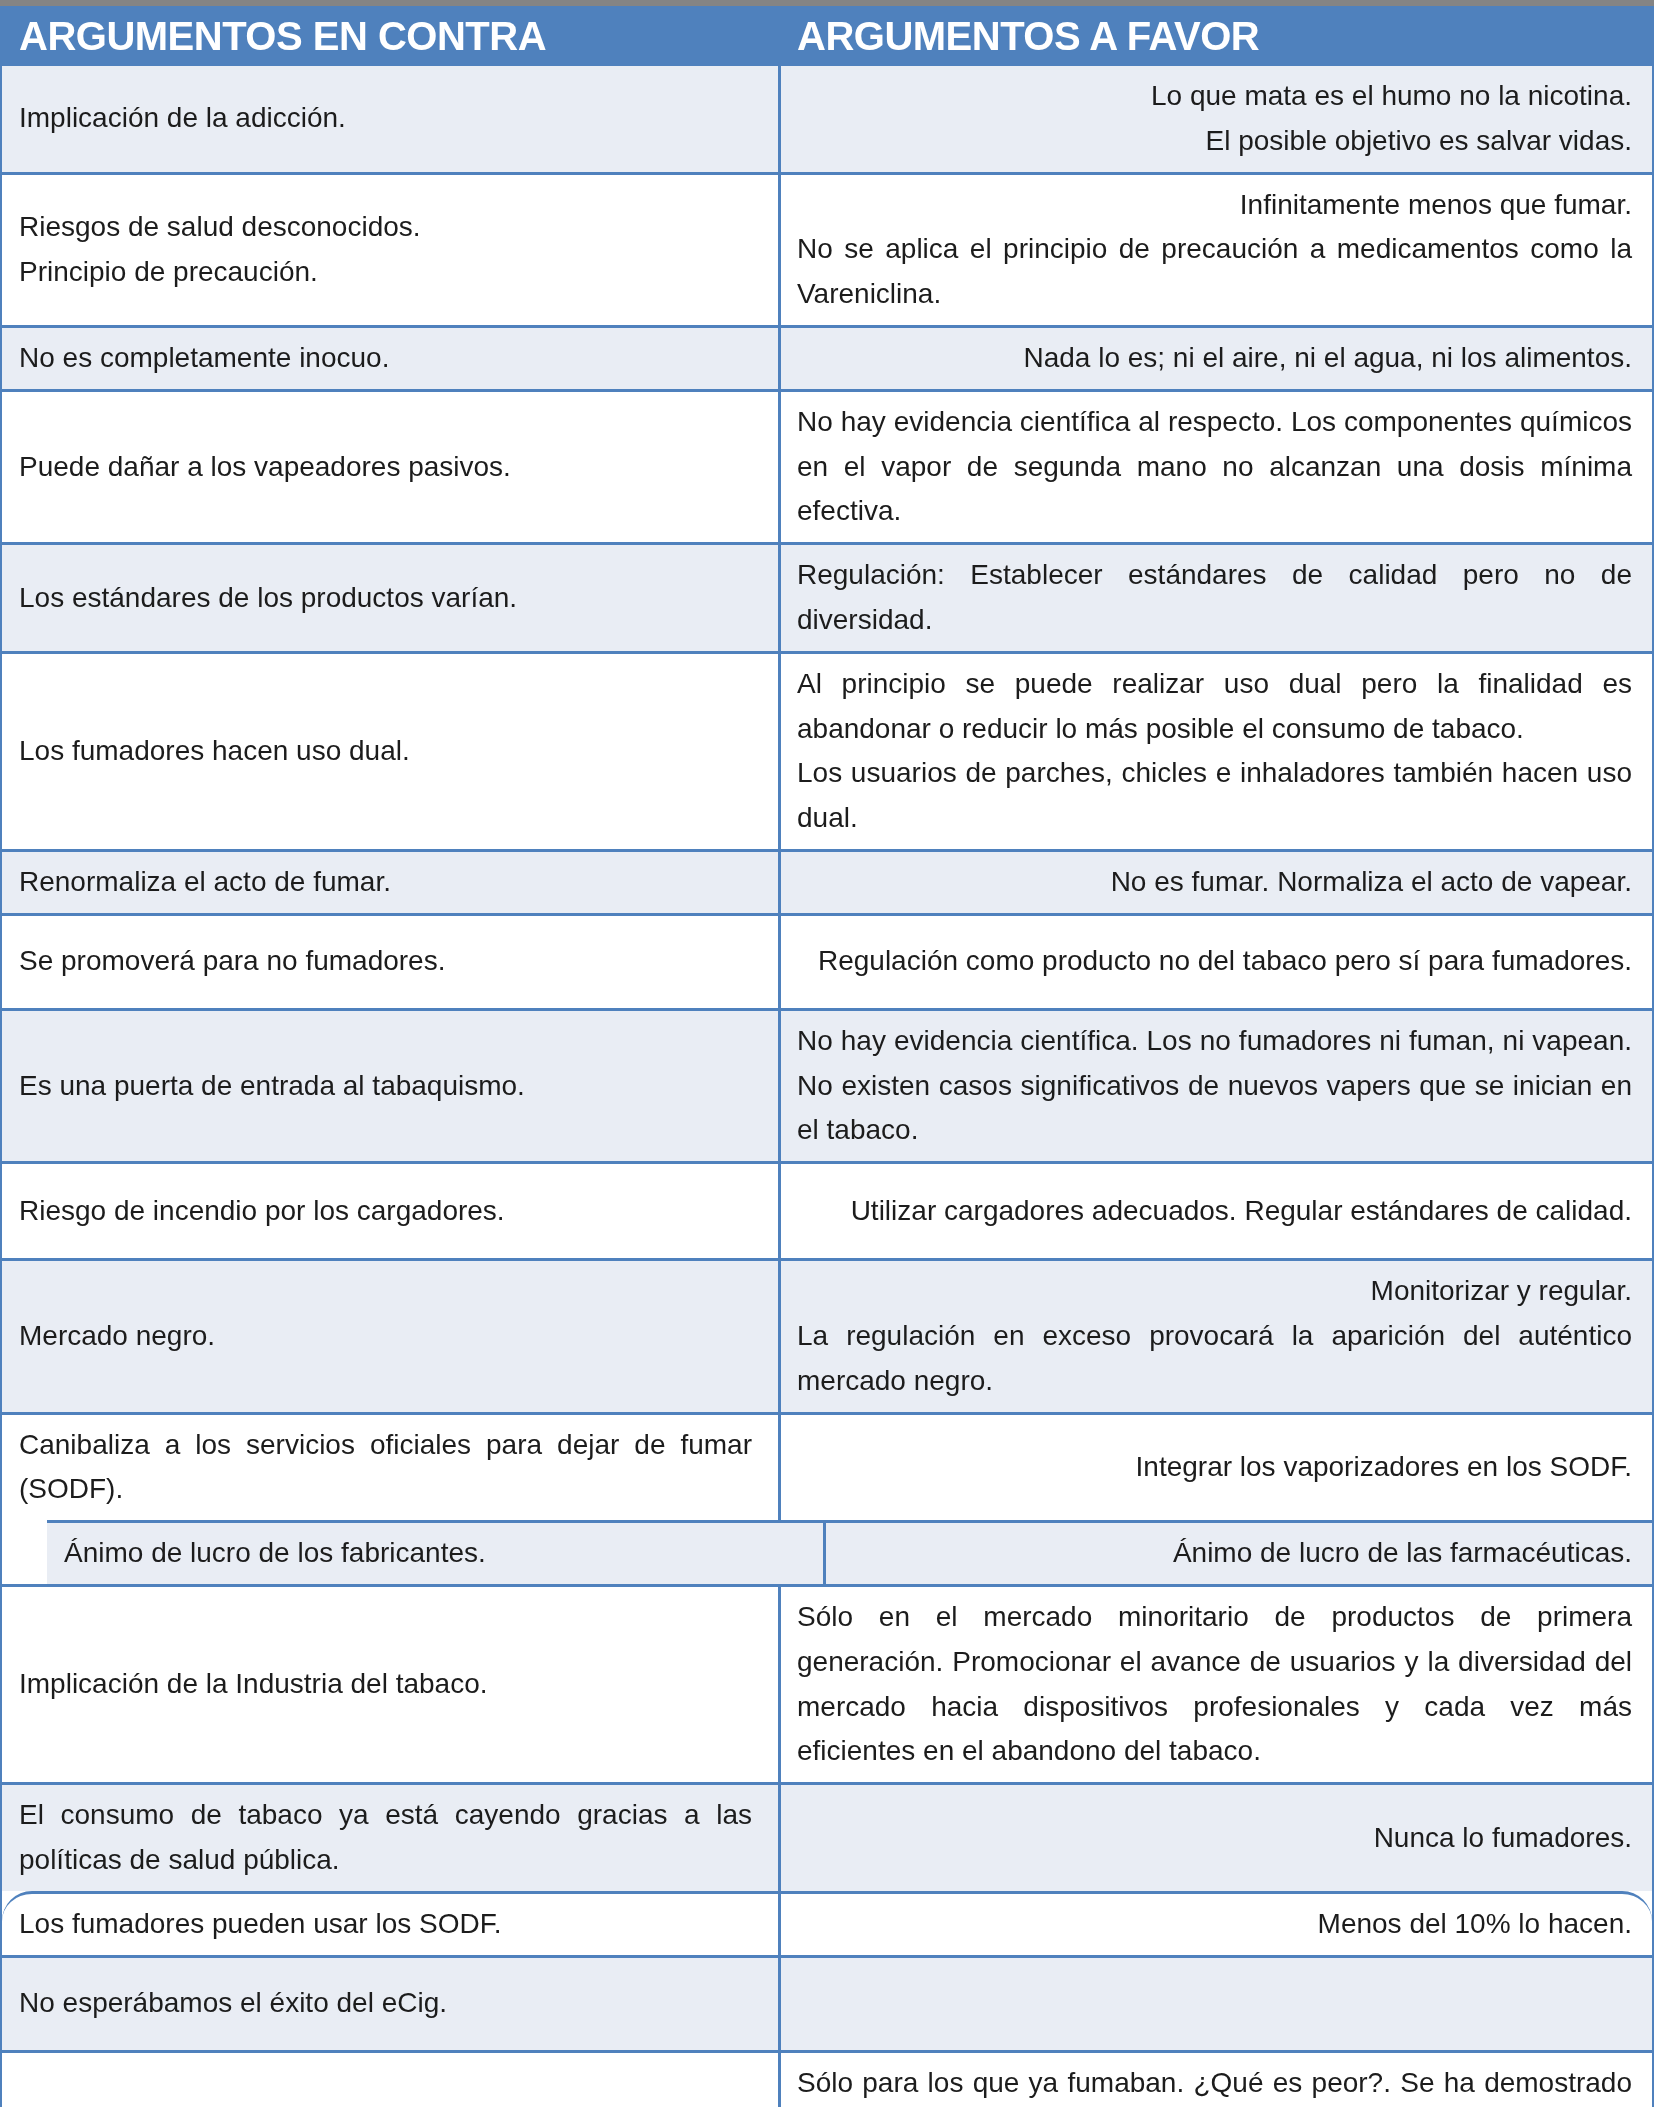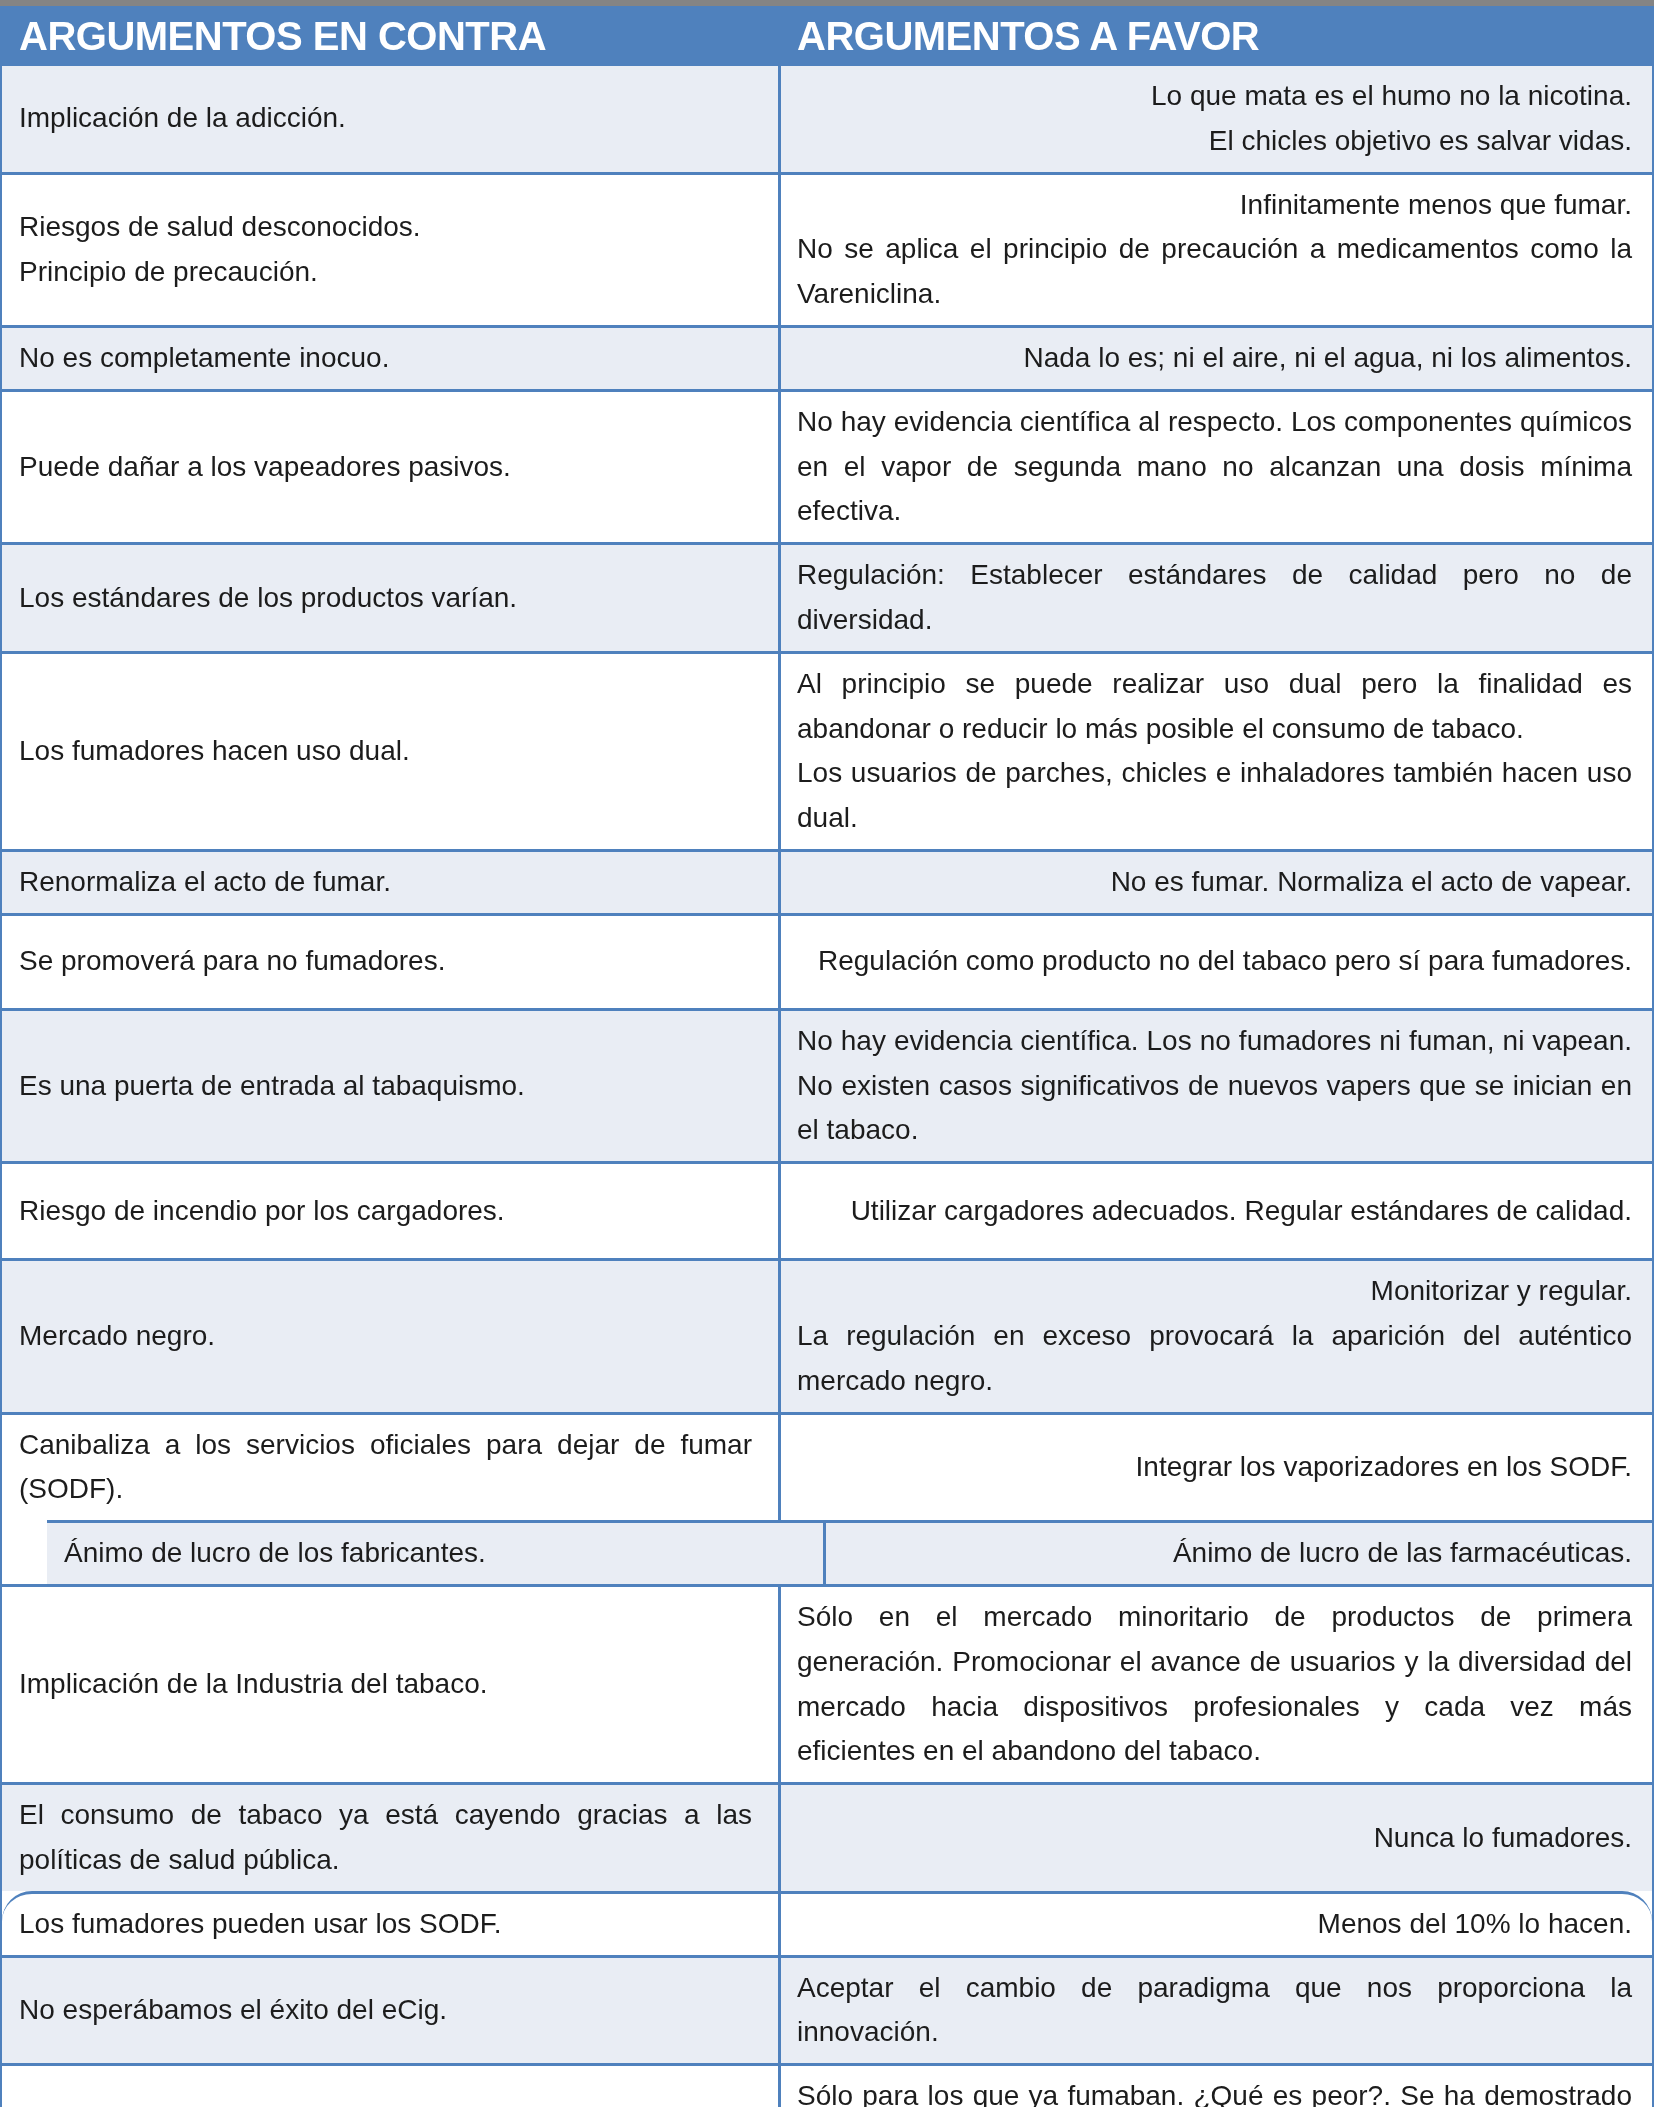--- a/index.html
+++ b/index.html
@@ -102,21 +102,21 @@
       <div class="header-cell left">ARGUMENTOS EN CONTRA</div>
       <div class="header-cell right">ARGUMENTOS A FAVOR</div>
     </div>
     <div id="rows">
   <div class="row shaded" style="min-height: 82px;">
     <div class="cell left">
             <p>Implicación de la adicción.</p>
           </div>
     <div class="cell right">
             <p>Lo que mata es el humo no la nicotina.</p>
-            <p>El chicles objetivo es salvar vidas.</p>
+            <p>El posible objetivo es salvar vidas.</p>
           </div>
   </div>
 
   <div class="row plain" style="min-height: 145px;">
     <div class="cell left">
             <p>Riesgos de salud desconocidos.</p>
             <p>Principio de precaución.</p>
           </div>
     <div class="cell right">
             <p>Infinitamente menos que fumar.</p>
@@ -249,23 +249,20 @@
           </div>
     <div class="cell right">
             <p>Menos del 10% lo hacen.</p>
           </div>
   </div>
 
   <div class="row shaded" style="min-height: 95px;">
     <div class="cell left">
             <p>No esperábamos el éxito del eCig.</p>
           </div>
-    <div class="cell right">
-            <p>Aceptar el cambio de paradigma que nos proporciona la innovación.</p>
-          </div>
   </div>
 
   <div class="row plain" style="min-height: 137px;">
     <div class="cell left"></div>
     <div class="cell right">
             <p>Sólo para los que ya fumaban. ¿Qué es peor?. Se ha demostrado que la diversidad de sabores es atractiva para los adultos no para niños no fumadores.</p>
           </div>
   </div>
 
 </div>

